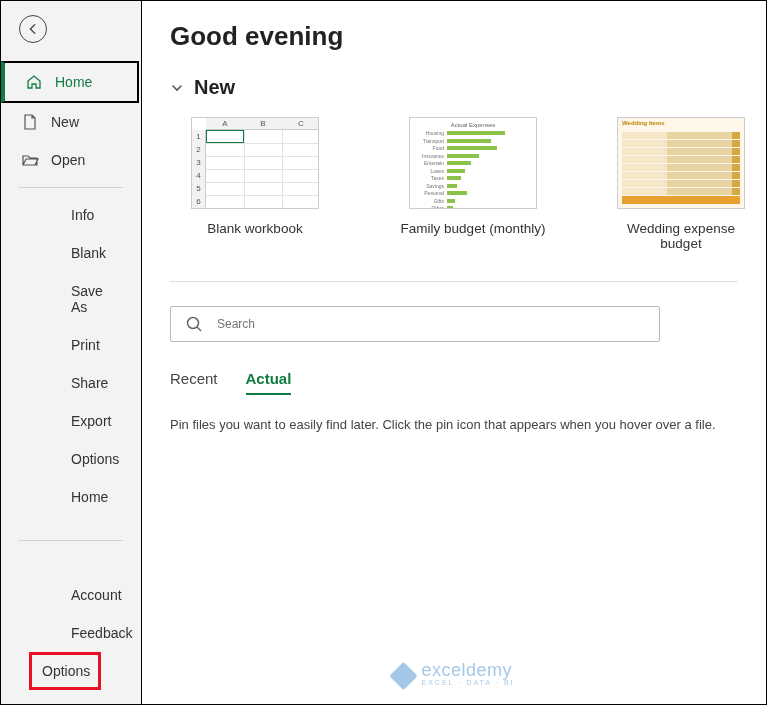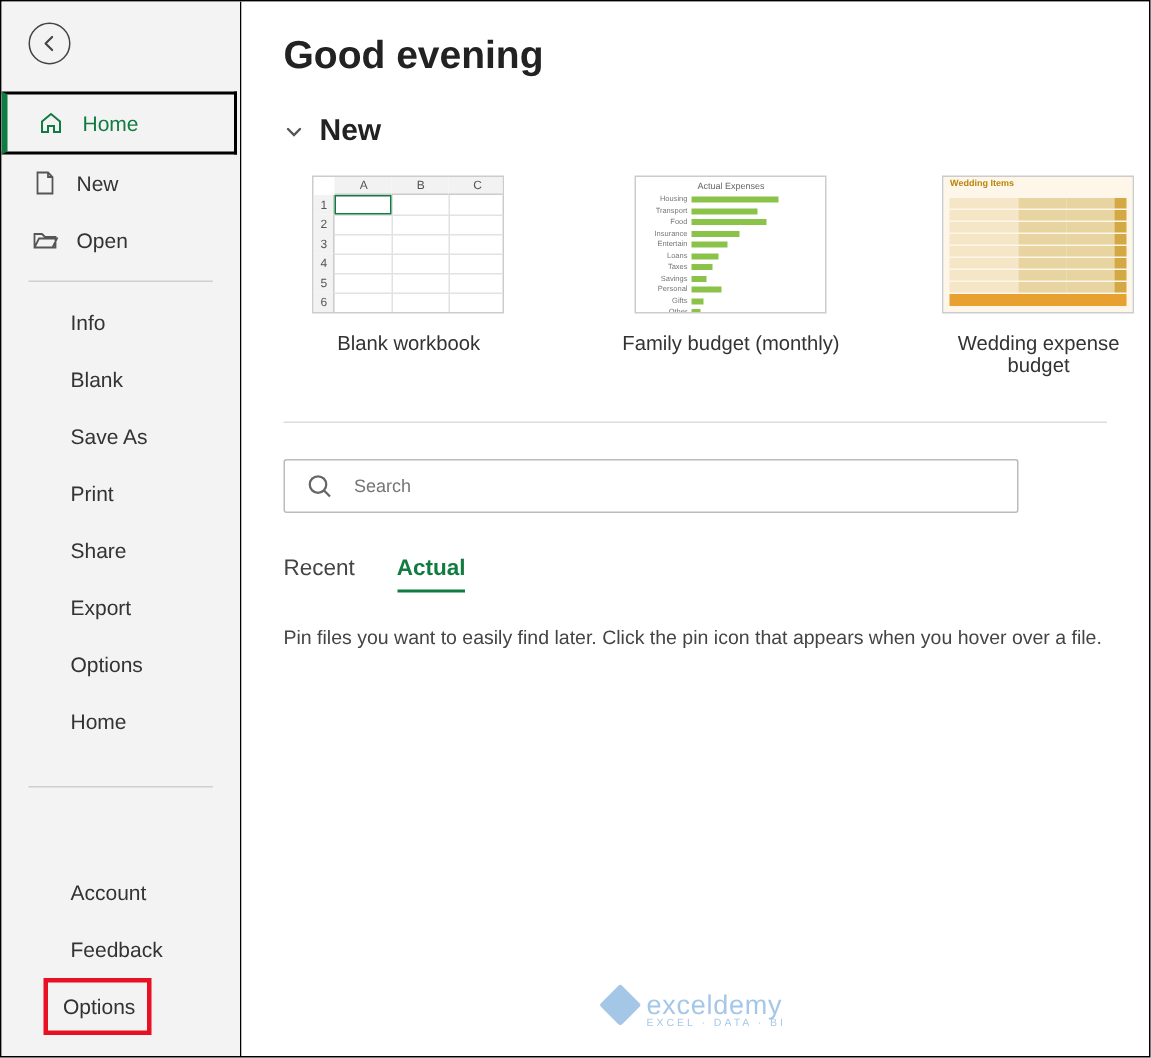--- a/index.html
+++ b/index.html
@@ -1,24 +1,24 @@
 <!DOCTYPE html>
 <html><head>
 <meta charset="utf-8">
 <style>
   * { box-sizing: border-box; margin: 0; padding: 0; font-family: "Segoe UI", Arial, sans-serif; }
   body { background: #f3f3f3; width: 767px; height: 705px; overflow: hidden; position: relative; border: 1px solid #000; }
   .layout { display: flex; width: 100%; height: 100%; }
-  .sidebar { width: 160px; background: #f3f3f3; border-right: 1px solid #000; padding-top: 14px; display: flex; flex-direction: column; }
+  .sidebar { width: 141px; background: #f3f3f3; border-right: 1px solid #000; padding-top: 14px; display: flex; flex-direction: column; }
   .back-btn { width: 28px; height: 28px; border: 1.5px solid #444; border-radius: 50%; margin-left: 18px; margin-bottom: 18px; display: flex; align-items: center; justify-content: center; cursor: pointer; }
   .back-btn svg { width: 14px; height: 14px; }
   .nav-item { display: flex; align-items: center; padding: 10px 20px; font-size: 14px; color: #333; cursor: pointer; gap: 12px; }
   .nav-item.selected { border: 2px solid #000; border-left: 4px solid #107c41; color: #107c41; font-weight: 500; margin: 0 2px 0 0; }
   .nav-item .icon { width: 18px; height: 18px; flex-shrink: 0; display:flex; align-items:center; justify-content:center;}
-  .nav-sub { padding: 11px 20px 11px 46px; font-size: 14px; color: #333; cursor: pointer; }
+  .nav-sub { padding: 11px 20px 11px 46px; font-size: 14px; color: #333; cursor: pointer; margin-left: 24px; }
   .divider { height: 1px; background: #d0d0d0; margin: 8px 18px; }
   .spacer { flex: 1; }
   .highlight-red { border: 3px solid #e81123; margin: 0 14px 14px 28px; padding: 8px 10px; font-size: 14px; color: #333; cursor: pointer; width: 72px; }
   .main { flex: 1; background: #fff; padding: 20px 0 0 28px; overflow: hidden; position: relative; }
   .greeting { font-size: 26px; font-weight: 600; color: #222; margin-bottom: 24px; }
   .section-header { display: flex; align-items: center; gap: 10px; font-size: 20px; font-weight: 600; color: #222; margin-bottom: 18px; }
   .chev { transform: rotate(0deg); }
   .templates { display: flex; gap: 48px; margin-bottom: 30px; }
   .template { width: 170px; text-align: center; cursor: pointer; }
   .thumb { width: 128px; height: 92px; background: #fff; border: 1px solid #ccc; margin: 0 auto 12px; position: relative; overflow: hidden; }
@@ -46,21 +46,21 @@
   
   .wedding-thumb { position:absolute; inset:0; background:#fdf6e9; }
   .wedding-thumb .hdr { position:absolute; top:2px; left:4px; font-size:6px; color:#b8860b; font-weight:600;}
   .wedding-thumb .tbl { position:absolute; top:14px; left:4px; right:4px; }
   .wedding-thumb .trow { display:flex; height:7px; margin-bottom:1px; }
   .wedding-thumb .trow div { font-size:5px; }
   .wedding-thumb .c1 { flex:1.4; background:#f5e6c8; }
   .wedding-thumb .c2 { flex:1; background:#e8d4a0; }
   .wedding-thumb .c3 { flex:1; background:#e8d4a0; }
   .wedding-thumb .c4 { width:8px; background:#d4a842; }
-  .watermark { position:absolute; bottom:18px; left:50%; transform:translateX(-50%); display:flex; align-items:flex-start; gap:8px; opacity:0.55; }
+  .watermark { position:absolute; bottom:18px; left:50%; transform:translateX(-50%); display:flex; align-items:flex-end; gap:8px; opacity:0.55; }
   .watermark .logo { width:20px; height:20px; background:#5b9bd5; transform:rotate(45deg); border-radius:2px; position:relative;}
   .watermark .txt-main { font-size:18px; color:#5b9bd5; font-weight:500; letter-spacing:0.5px; }
   .watermark .txt-sub { font-size:7px; color:#5b9bd5; letter-spacing:2px; margin-top:-2px;}
 </style>
 </head>
 <body>
 
 <div class="layout">
   <div class="sidebar">
     <div class="back-btn">

